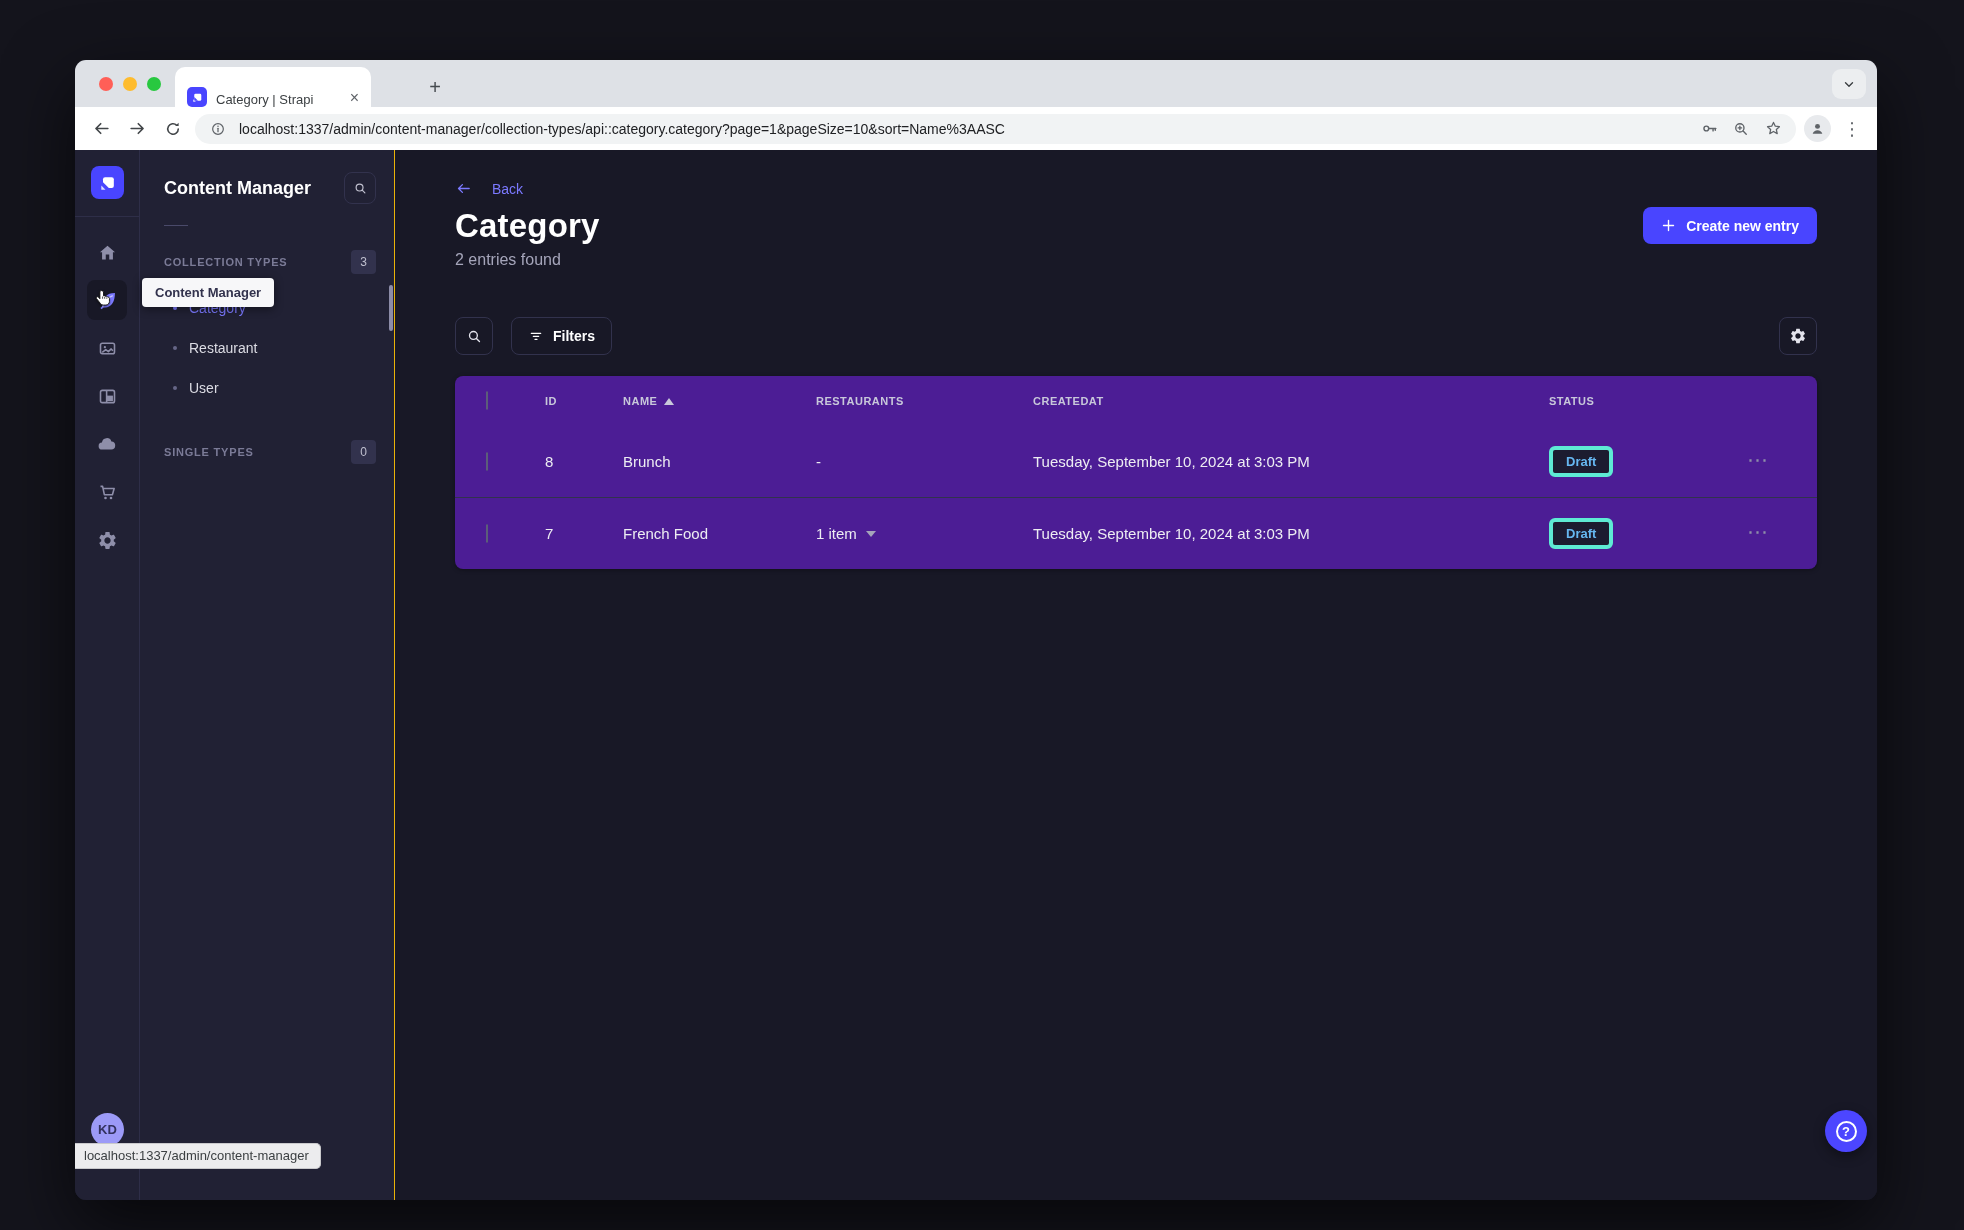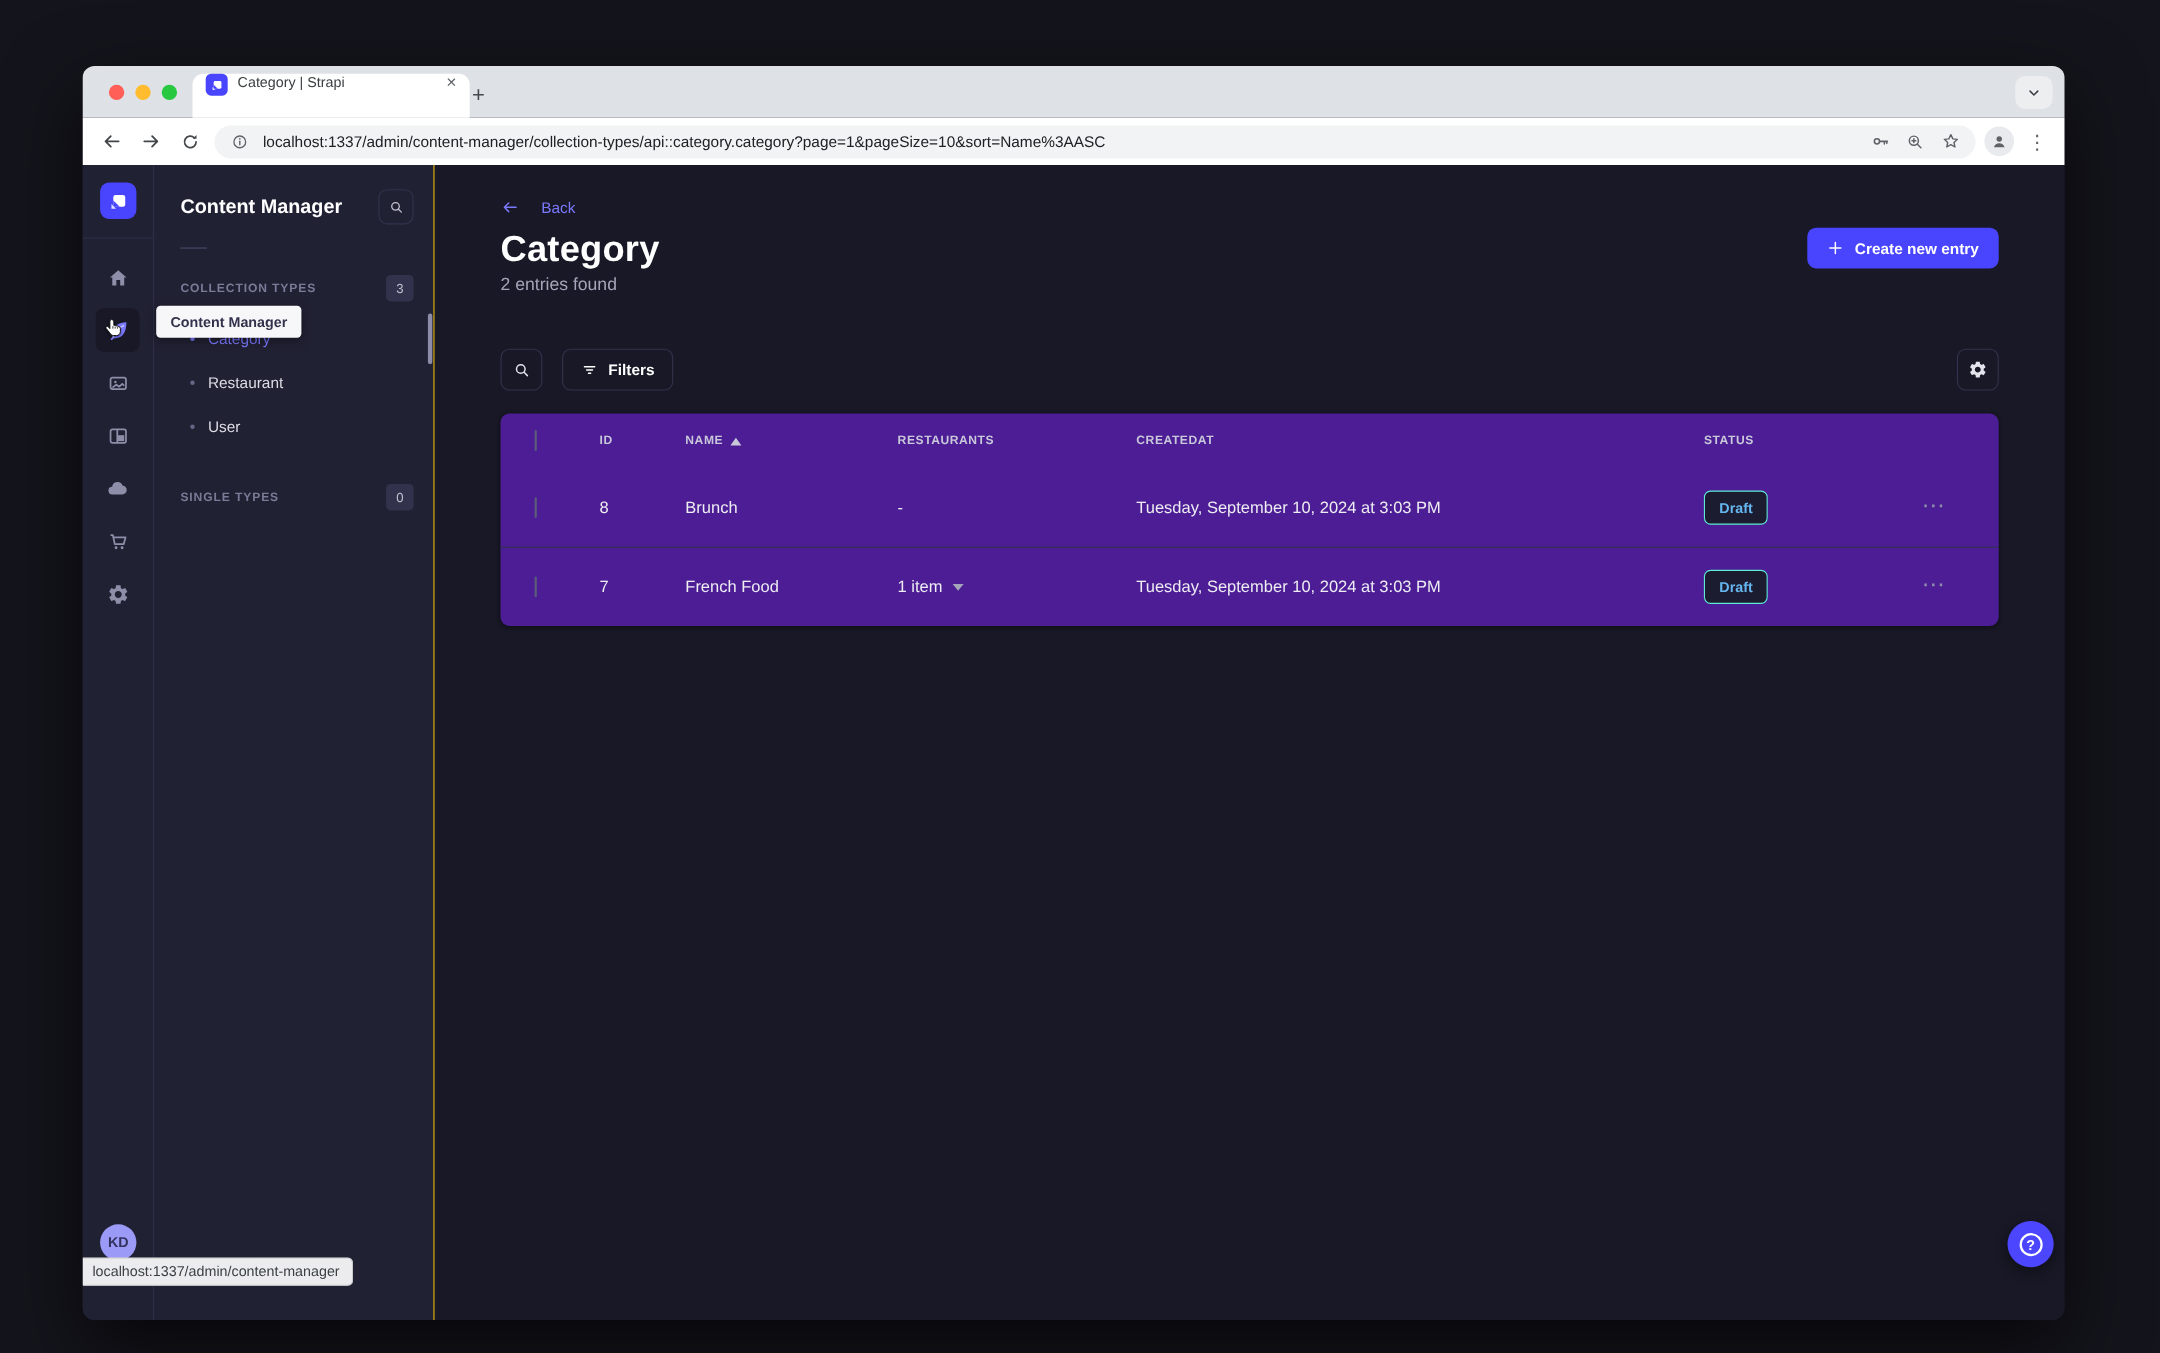--- a/index.html
+++ b/index.html
@@ -9,22 +9,22 @@
   
   .window { position:absolute; left:75px; top:60px; width:1802px; height:1140px;
             border-radius:11px; overflow:hidden; background:#181826;
             box-shadow:0 25px 70px rgba(0,0,0,.65); }
 
   
   .tabstrip { position:relative; height:47px; background:#dee1e6; }
   .traffic { position:absolute; left:24px; top:17px; display:flex; gap:10px; }
   .tl-dot { width:14px; height:14px; border-radius:50%; }
   .tl-red{background:#ff5f57;} .tl-yellow{background:#febc2e;} .tl-green{background:#28c840;}
-  .tab { position:absolute; left:100px; top:7px; width:252px; height:40px; background:#fff;
-         border-radius:10px 10px 0 0; display:flex; align-items:flex-start; padding:0 10px 0 12px; gap:9px; }
+  .tab { position:absolute; left:100px; top:7px; width:196px; height:40px; background:#fff;
+         border-radius:10px 10px 0 0; display:flex; align-items:flex-end; padding:0 10px 0 12px; gap:9px; }
   .favicon { width:20px; height:20px; border-radius:5px; background:#4945ff; display:flex; align-items:center; justify-content:center; flex:none; }
   .tab-title { font-size:13px; color:#3c4043; flex:1; white-space:nowrap; overflow:hidden; }
   .tab-close { font-size:16px; color:#5f6368; cursor:default; padding:0 2px; }
   .newtab-btn { position:absolute; left:345px; top:12px; width:30px; height:30px; border-radius:50%;
                 display:flex; align-items:center; justify-content:center; font-size:20px; color:#454a4f; }
   .tabsearch-btn { position:absolute; right:11px; top:9px; width:34px; height:30px; border-radius:9px;
                    background:#eceef0; display:flex; align-items:center; justify-content:center; }
 
   
   .toolbar { height:43px; background:#fff; display:flex; align-items:center; padding:16px 12px; gap:8px; }
@@ -101,21 +101,21 @@
   .t-body-row { height:71px; font-size:15px; color:#ededf2; }
   .row-divider { height:1px; background:#32324d; margin:0; }
   .cb-cell { padding-left:31px; }
   .checkbox { width:20px; height:20px; border:1px solid #5c5c7a; border-radius:4px; background:transparent; }
   .sort-tri { width:0; height:0; border-left:5px solid transparent; border-right:5px solid transparent;
               border-bottom:7px solid #c8c8da; }
   .chev-down { width:0; height:0; border-left:5px solid transparent; border-right:5px solid transparent;
                border-top:6px solid #a5a5ba; display:inline-block; margin-left:9px; }
   .rel-cell { display:flex; align-items:center; }
   .status-badge { display:inline-flex; align-items:center; height:31px; padding:0 13px; background:#1c1c30;
-                  border:1px solid #5eead4; border-radius:6px; color:#66b7f1; font-size:13px; font-weight:bold; }
+                  border:4px solid #5eead4; border-radius:6px; color:#66b7f1; font-size:13px; font-weight:bold; }
   .dots-menu { color:#8e8ea9; font-size:21px; line-height:10px; padding:6px 2px; width:max-content; }
 
   
   .help-fab { position:absolute; right:10px; top:960px; width:42px; height:42px; border-radius:50%; background:#4c46ff;
               display:flex; align-items:center; justify-content:center; box-shadow:0 4px 12px rgba(0,0,0,.4); }
   .help-ring { width:21px; height:21px; border:2px solid #fff; border-radius:50%; color:#fff; font-size:13px;
                font-weight:bold; display:flex; align-items:center; justify-content:center; }
   .status-bubble { position:absolute; left:0; top:1083px; z-index:40; background:#ececee; border:1px solid #c9c9cc;
                    border-left:none; border-radius:0 5px 5px 0; color:#3c4043; font-size:13px; padding:4px 11px 5px 9px; }
 </style>

